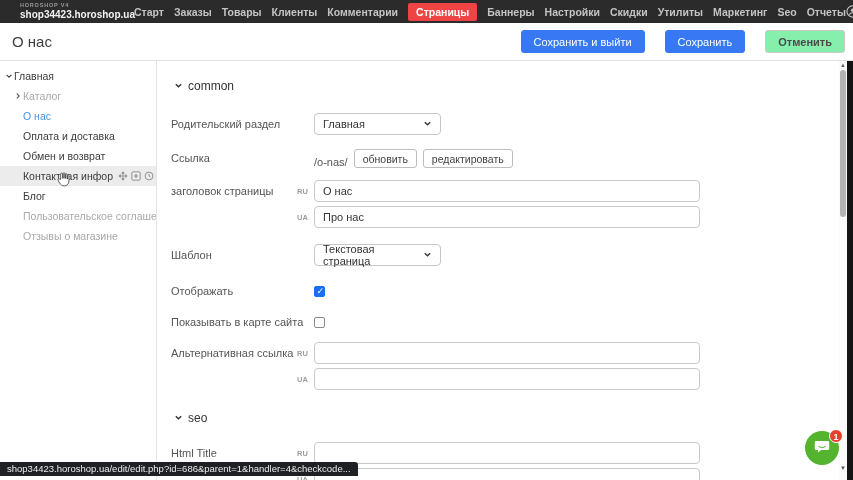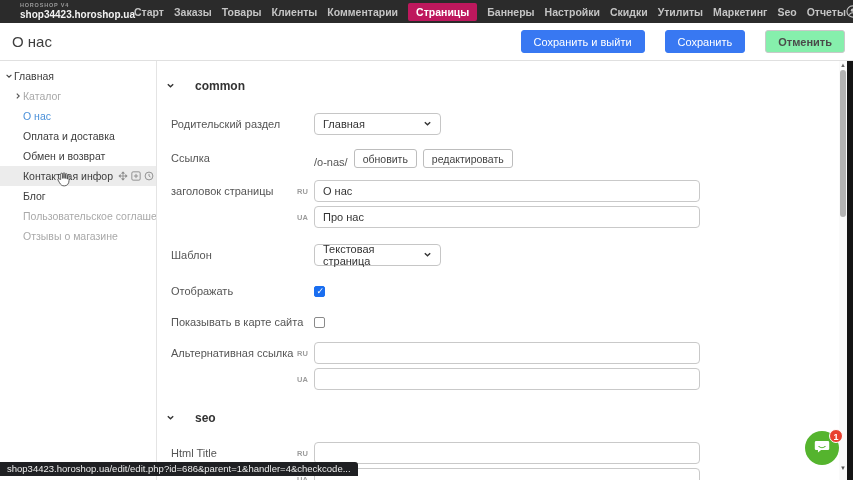--- a/index.html
+++ b/index.html
@@ -7,21 +7,21 @@
   body { font-family:"Liberation Sans", sans-serif; background:#fff; position:relative; }
 
   
   .topbar { position:absolute; left:0; top:0; width:853px; height:23px; background:#2b2b2b;
             display:flex; align-items:center; }
   .logo { width:122px; padding-left:8px; line-height:1; cursor:pointer;margin-left:12px; }
   .logo-top { font-size:5.5px; color:#9a9a9a; letter-spacing:.8px; font-weight:bold; }
   .logo-domain { font-size:10px; color:#f2f2f2; font-weight:bold; margin-top:1px; }
   .topnav { display:flex; align-items:center; gap:10px; flex:1; }
   .topnav .mi { font-size:10.5px; font-weight:bold; color:#c4c4c4; cursor:pointer; white-space:nowrap; }
-  .topnav .mi.active { background:#be185d; color:#fff; padding:3px 8px; border-radius:2px; }
+  .topnav .mi.active { background:#ef4444; color:#fff; padding:3px 8px; border-radius:2px; }
   .top-icons { display:flex; align-items:center; gap:11px; padding-right:10px; }
   .top-icons svg { display:block; cursor:pointer; }
 
   
   .header { position:absolute; left:0; top:23px; width:853px; height:38px; background:#fff;
             border-bottom:1px solid #e0e0e0; display:flex; align-items:center; }
   .page-title { font-size:15px; color:#3f3f3f; padding-left:12px; flex:1; }
   .hdr-btns { display:flex; gap:6px; padding-right:8px; }
   .btn { height:23px; border-radius:3px; font-size:11px; padding:0 12px; cursor:pointer;
          display:flex; align-items:center; font-family:inherit;margin-left:14px; }
@@ -38,22 +38,22 @@
   .tnode.lvl1 { padding-left:12px; }
   .tnode.muted { color:#a9a9a9; }
   .tnode.selected { color:#4a90d9; }
   .tnode.hovered { background:#ececec; }
   .node-icons { display:flex; align-items:center; gap:3px; margin-left:5px; }
   .node-icons svg { display:block; }
 
   
   .main { position:absolute; left:158px; top:61px; width:681px; height:419px;
           overflow:hidden; background:#fff; padding-top:17px; }
-  .sec-header { display:flex; align-items:center; gap:20px; padding-left:8px;
-                font-size:12px; font-weight:bold; color:#333; height:15px; cursor:pointer; }
+  .sec-header { display:flex; align-items:center; gap:5px; padding-left:16px;
+                font-size:12px; font-weight:normal; color:#333; height:15px; cursor:pointer; }
   .row { display:flex; padding-left:13px; }
   .lbl { width:143px; flex-shrink:0; font-size:11px; color:#555; padding-top:5px; }
   .lbl-s { width:126px; }
   .lbl .desc { font-size:8.5px; color:#a3a3a3; margin-top:3px; white-space:nowrap; width:170px; }
   .row.center { align-items:center; }
   .row.center .lbl { padding-top:0; }
   .selectbox { width:127px; height:22px; border:1px solid #c6c6c6; border-radius:4px;
                display:flex; align-items:center; justify-content:space-between;
                padding:0 8px; font-size:11px; color:#333; cursor:pointer; background:#fff; }
   .fgroup { display:flex; flex-direction:column; gap:4px; }

